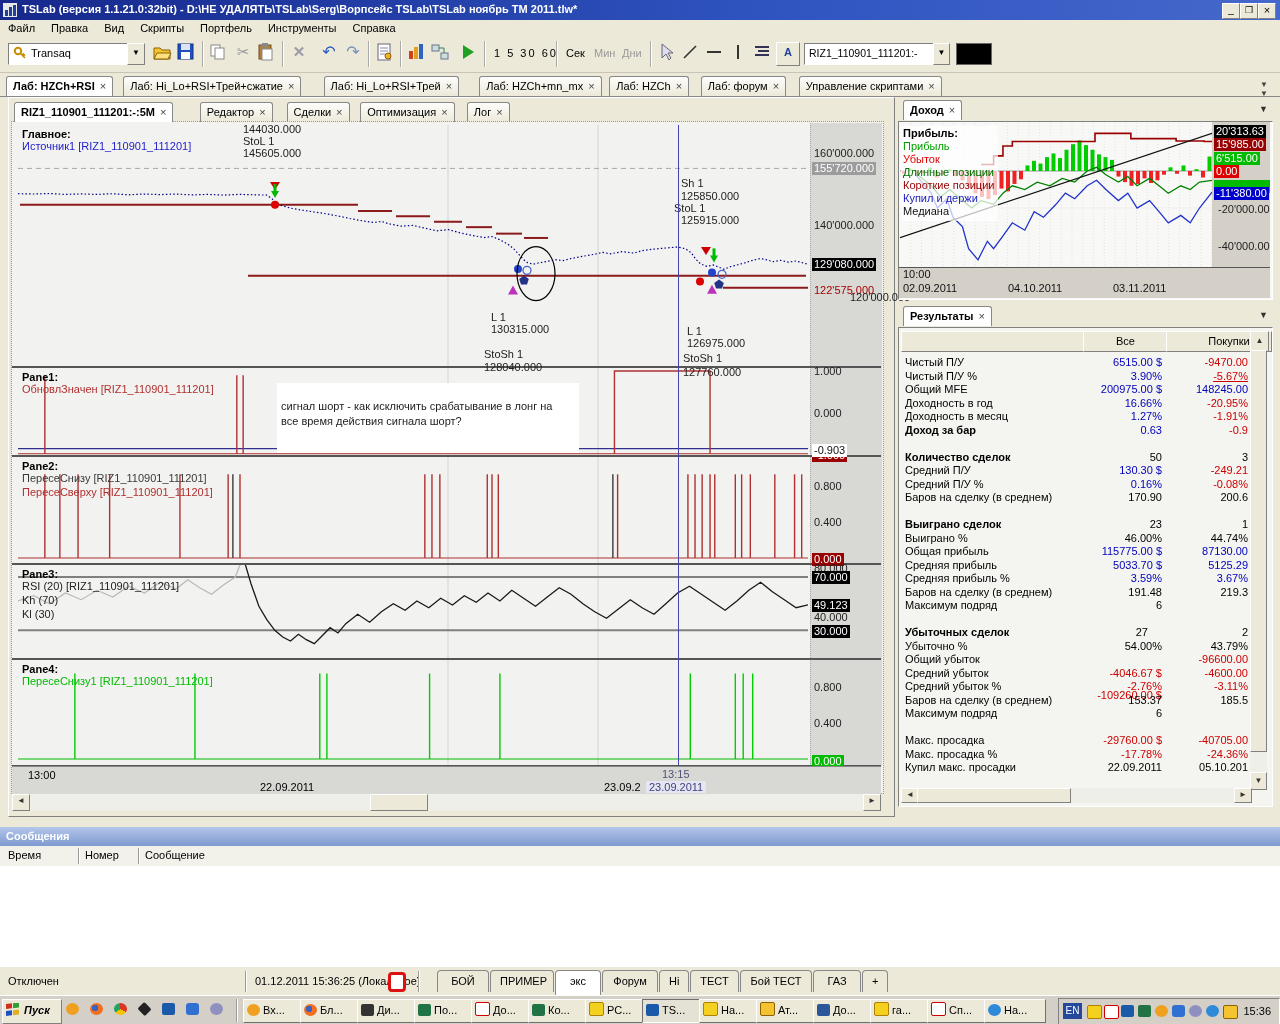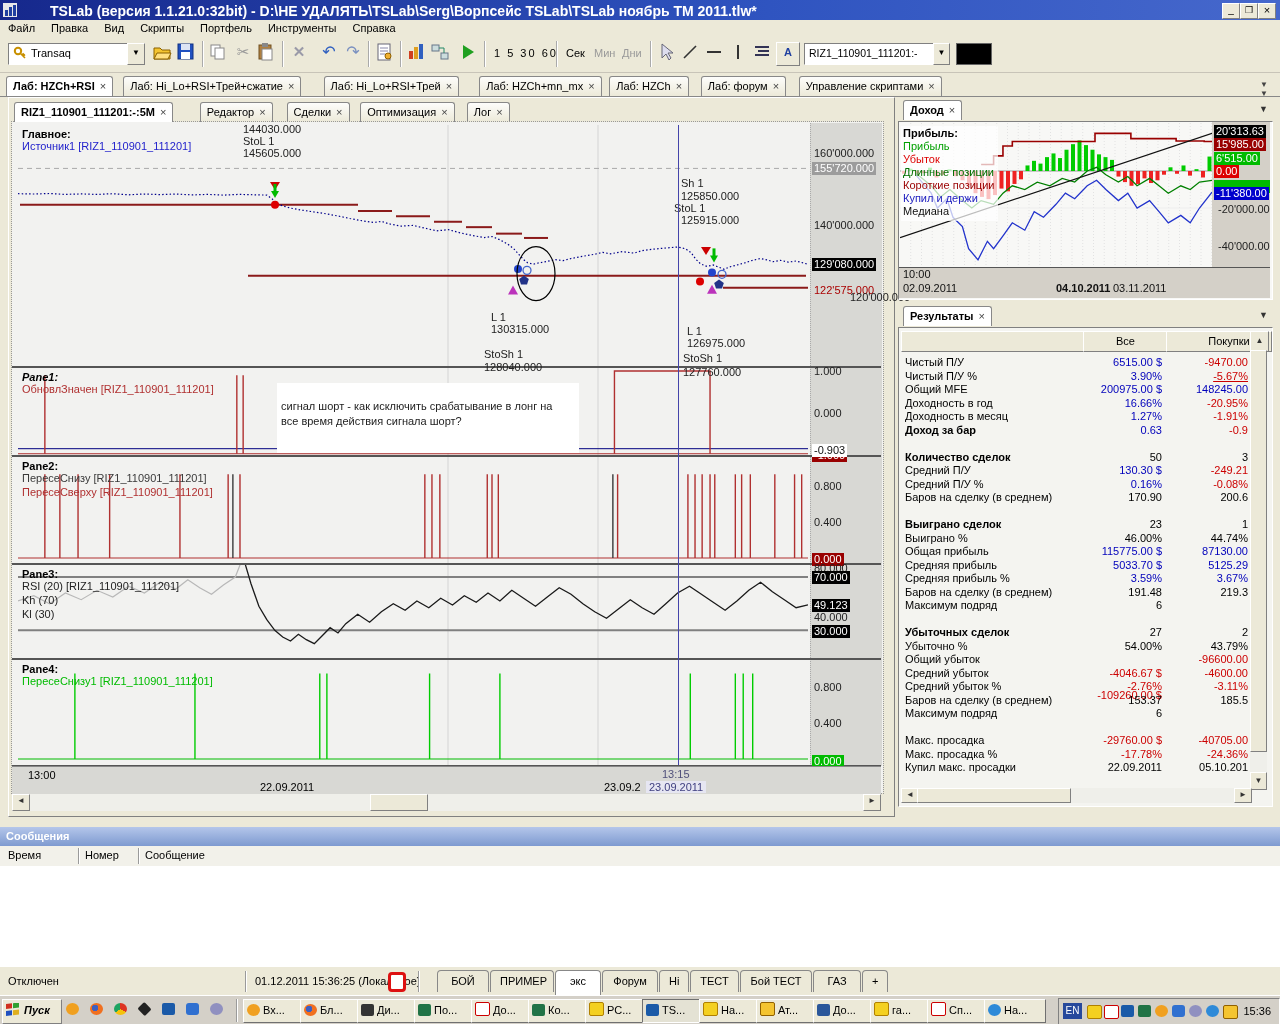--- a/index.html
+++ b/index.html
@@ -48,21 +48,21 @@
 
   <div class="abs" style="left:0;top:0;width:1280px;height:20px;background:linear-gradient(90deg,#16288c,#2f54c0 60%,#4668cc);display:flex;align-items:center;">
     <span class="abs" style="left:3px;top:3px;width:14px;height:14px;">
       <svg width="14" height="14">
           <rect x="0" y="0" width="14" height="14" fill="#e8e8e8"></rect>
           <rect x="2" y="7" width="3" height="6" fill="#2040a0"></rect>
           <rect x="6" y="4" width="3" height="9" fill="#2040a0"></rect>
           <rect x="10" y="2" width="3" height="11" fill="#2040a0"></rect>
         </svg>
     </span>
-    <span class="abs" style="left:22px;top:3px;color:#fff;font-weight:bold;font-size:14px;white-space:nowrap;margin-left:28px;">TSLab (версия 1.1.21.0:32bit) - D:\НЕ УДАЛЯТЬ\TSLab\Serg\Ворпсейс TSLab\TSLab ноябрь ТМ 2011.tlw*</span>
+    <span class="abs" style="left:22px;top:3px;color:#fff;font-weight:bold;font-size:11px;white-space:nowrap;">TSLab (версия 1.1.21.0:32bit) - D:\НЕ УДАЛЯТЬ\TSLab\Serg\Ворпсейс TSLab\TSLab ноябрь ТМ 2011.tlw*</span>
     <span class="abs t3d" style="right:40px;top:3px;width:16px;height:14px;text-align:center;line-height:11px;font-size:10px;">_</span>
     <span class="abs t3d" style="right:22px;top:3px;width:16px;height:14px;text-align:center;line-height:13px;font-size:9px;">❒</span>
     <span class="abs t3d" style="right:4px;top:3px;width:16px;height:14px;text-align:center;line-height:13px;font-size:11px;">×</span>
   </div>
 
   <div class="abs" id="menubar" style="left:0;top:20px;width:1280px;height:18px;background:#ECE9D8;border-bottom:1px solid #d8d4c8;"><span class="menu-item">Файл</span><span class="menu-item">Правка</span><span class="menu-item">Вид</span><span class="menu-item">Скрипты</span><span class="menu-item">Портфель</span><span class="menu-item">Инструменты</span><span class="menu-item">Справка</span></div>
 
   <div class="abs" style="left:0;top:38px;width:1280px;height:34px;background:#ECE9D8;border-bottom:1px solid #c8c4b8;">
     <span class="abs sunk" style="left:8px;top:5px;width:118px;height:20px;background:#fff;">
       <span class="abs" style="left:4px;top:2px;"><svg width="14" height="14">
@@ -281,21 +281,21 @@
 
   <div class="abs" style="left:678px;top:125px;width:1px;height:640px;background:#4444aa;z-index:6;"></div>
 
   <div class="abs" style="left:22px;top:128px;z-index:5;">
     <div style="font-weight:bold;">Главное:</div>
     <div id="leg-main">
         <div style="color: rgb(34, 34, 204); height: 14px;">Источник1 [RIZ1_110901_111201]</div>
       </div>
   </div>
   <div class="abs" style="left:22px;top:371px;z-index:5;">
-    <div style="font-weight:bold;font-style:italic;">Pane1:</div>
+    <div style="font-weight:bold;">Pane1:</div>
     <div id="leg-p1">
         <div style="color: rgb(176, 48, 48); height: 14px;">ОбновлЗначен [RIZ1_110901_111201]</div>
       </div>
   </div>
   <div class="abs" style="left:22px;top:460px;z-index:5;">
     <div style="font-weight:bold;">Pane2:</div>
     <div id="leg-p2">
         <div style="color: rgb(58, 58, 58); height: 14px;">ПересеСнизу [RIZ1_110901_111201]</div>
         <div style="color: rgb(176, 48, 48); height: 14px;">ПересеСверху [RIZ1_110901_111201]</div>
       </div>
@@ -484,21 +484,21 @@
       <div class="badge b-green" style="left: 1214px; top: 152px;">6'515.00</div>
       <div class="badge b-red" style="left: 1214px; top: 165px;">0.00</div>
       <div class="badge b-green" style="left: 1214px; top: 180px; min-width: 52px;"></div>
       <div class="badge b-blue" style="left: 1214px; top: 187px;">-11'380.00</div>
       <div class="badge b-plain" style="left: 1216px; top: 203px;">-20'000.00</div>
       <div class="badge b-plain" style="left: 1216px; top: 240px;">-40'000.00</div>
     </div>
   <div id="income-xlabels">
       <div class="anno" style="left: 903px; top: 268px; color: rgb(17, 17, 17);">10:00</div>
       <div class="anno" style="left: 903px; top: 282px; color: rgb(17, 17, 17);">02.09.2011</div>
-      <div class="anno" style="left: 1056px; top: 282px; color: rgb(17, 17, 17); font-weight: bold;">04.10.2011</div>
+      <div class="anno" style="left: 1008px; top: 282px; color: rgb(17, 17, 17);">04.10.2011</div>
       <div class="anno" style="left: 1113px; top: 282px; color: rgb(17, 17, 17);">03.11.2011</div>
     </div>
 
   <div class="abs" style="left:897px;top:306px;width:375px;height:21px;">
     <span class="tab active" style="left:6px;"><span>Результаты</span><span class="x">×</span></span>
     <span class="abs" style="right:4px;top:4px;font-size:9px;color:#333;">▼</span>
   </div>
   <div class="abs sunk" style="left:898px;top:327px;width:373px;height:478px;background:#f4f4f0;"></div>
 
   <div class="abs t3d" style="left:901px;top:331px;width:182px;height:19px;"></div>
@@ -516,21 +516,21 @@
       <div class="res-row" style="top: 464px;"><span>Средний П/У</span><span class="res-val" style="left: 150px; width: 107px; color: rgb(0, 0, 187);">130.30 $</span><span class="res-val" style="left: 258px; width: 85px; color: rgb(204, 0, 0);">-249.21</span></div>
       <div class="res-row" style="top: 477.5px;"><span>Средний П/У %</span><span class="res-val" style="left: 150px; width: 107px; color: rgb(0, 0, 187);">0.16%</span><span class="res-val" style="left: 258px; width: 85px; color: rgb(204, 0, 0);">-0.08%</span></div>
       <div class="res-row" style="top: 491px;"><span>Баров на сделку (в среднем)</span><span class="res-val" style="left: 150px; width: 107px; color: rgb(0, 0, 0);">170.90</span><span class="res-val" style="left: 258px; width: 85px; color: rgb(0, 0, 0);">200.6</span></div>
       <div class="res-row" style="top: 518px;"><span style="font-weight: bold;">Выиграно сделок</span><span class="res-val" style="left: 150px; width: 107px; color: rgb(0, 0, 0);">23</span><span class="res-val" style="left: 258px; width: 85px; color: rgb(0, 0, 0);">1</span></div>
       <div class="res-row" style="top: 531.5px;"><span>Выиграно %</span><span class="res-val" style="left: 150px; width: 107px; color: rgb(0, 0, 0);">46.00%</span><span class="res-val" style="left: 258px; width: 85px; color: rgb(0, 0, 0);">44.74%</span></div>
       <div class="res-row" style="top: 545px;"><span>Общая прибыль</span><span class="res-val" style="left: 150px; width: 107px; color: rgb(0, 0, 187);">115775.00 $</span><span class="res-val" style="left: 258px; width: 85px; color: rgb(0, 0, 187);">87130.00</span></div>
       <div class="res-row" style="top: 558.5px;"><span>Средняя прибыль</span><span class="res-val" style="left: 150px; width: 107px; color: rgb(0, 0, 187);">5033.70 $</span><span class="res-val" style="left: 258px; width: 85px; color: rgb(0, 0, 187);">5125.29</span></div>
       <div class="res-row" style="top: 572px;"><span>Средняя прибыль %</span><span class="res-val" style="left: 150px; width: 107px; color: rgb(0, 0, 187);">3.59%</span><span class="res-val" style="left: 258px; width: 85px; color: rgb(0, 0, 187);">3.67%</span></div>
       <div class="res-row" style="top: 585.5px;"><span>Баров на сделку (в среднем)</span><span class="res-val" style="left: 150px; width: 107px; color: rgb(0, 0, 0);">191.48</span><span class="res-val" style="left: 258px; width: 85px; color: rgb(0, 0, 0);">219.3</span></div>
       <div class="res-row" style="top: 599px;"><span>Максимум подряд</span><span class="res-val" style="left: 150px; width: 107px; color: rgb(0, 0, 0);">6</span><span class="res-val" style="left: 258px; width: 85px; color: rgb(0, 0, 0);"></span></div>
-      <div class="res-row" style="top: 626px;"><span style="font-weight: bold;">Убыточных сделок</span><span class="res-val" style="left: 150px; width: 107px; color: rgb(0, 0, 0);">27</span><span class="res-val" style="left: 258px; width: 85px; color: rgb(0, 0, 0);">2</span></div>
+      <div class="res-row" style="top: 626px;"><span style="font-weight: bold;">Убыточных сделок</span><span class="res-val" style="left: 136px; width: 107px; color: rgb(0, 0, 0);">27</span><span class="res-val" style="left: 258px; width: 85px; color: rgb(0, 0, 0);">2</span></div>
       <div class="res-row" style="top: 639.5px;"><span>Убыточно %</span><span class="res-val" style="left: 150px; width: 107px; color: rgb(0, 0, 0);">54.00%</span><span class="res-val" style="left: 258px; width: 85px; color: rgb(0, 0, 0);">43.79%</span></div>
       <div class="res-row" style="top: 653px;"><span>Общий убыток</span><span class="res-val" style="left: 150px; width: 107px; color: rgb(204, 0, 0); margin-top: 36px;">-109260.00 $</span><span class="res-val" style="left: 258px; width: 85px; color: rgb(204, 0, 0);">-96600.00</span></div>
       <div class="res-row" style="top: 666.5px;"><span>Средний убыток</span><span class="res-val" style="left: 150px; width: 107px; color: rgb(204, 0, 0);">-4046.67 $</span><span class="res-val" style="left: 258px; width: 85px; color: rgb(204, 0, 0);">-4600.00</span></div>
       <div class="res-row" style="top: 680px;"><span>Средний убыток %</span><span class="res-val" style="left: 150px; width: 107px; color: rgb(204, 0, 0);">-2.76%</span><span class="res-val" style="left: 258px; width: 85px; color: rgb(204, 0, 0);">-3.11%</span></div>
       <div class="res-row" style="top: 693.5px;"><span>Баров на сделку (в среднем)</span><span class="res-val" style="left: 150px; width: 107px; color: rgb(0, 0, 0);">153.37</span><span class="res-val" style="left: 258px; width: 85px; color: rgb(0, 0, 0);">185.5</span></div>
       <div class="res-row" style="top: 707px;"><span>Максимум подряд</span><span class="res-val" style="left: 150px; width: 107px; color: rgb(0, 0, 0);">6</span><span class="res-val" style="left: 258px; width: 85px; color: rgb(0, 0, 0);"></span></div>
       <div class="res-row" style="top: 734px;"><span>Макс. просадка</span><span class="res-val" style="left: 150px; width: 107px; color: rgb(204, 0, 0);">-29760.00 $</span><span class="res-val" style="left: 258px; width: 85px; color: rgb(204, 0, 0);">-40705.00</span></div>
       <div class="res-row" style="top: 747.5px;"><span>Макс. просадка %</span><span class="res-val" style="left: 150px; width: 107px; color: rgb(204, 0, 0);">-17.78%</span><span class="res-val" style="left: 258px; width: 85px; color: rgb(204, 0, 0);">-24.36%</span></div>
       <div class="res-row" style="top: 761px;"><span>Купил макс. просадки</span><span class="res-val" style="left: 150px; width: 107px; color: rgb(0, 0, 0);">22.09.2011</span><span class="res-val" style="left: 258px; width: 85px; color: rgb(0, 0, 0);">05.10.201</span></div>
       <div class="res-row" style="top: 788px;"><span>Профит фактор</span><span class="res-val" style="left: 150px; width: 107px; color: rgb(0, 0, 187);">1.06</span><span class="res-val" style="left: 258px; width: 85px; color: rgb(0, 0, 187);">0.9</span></div>

